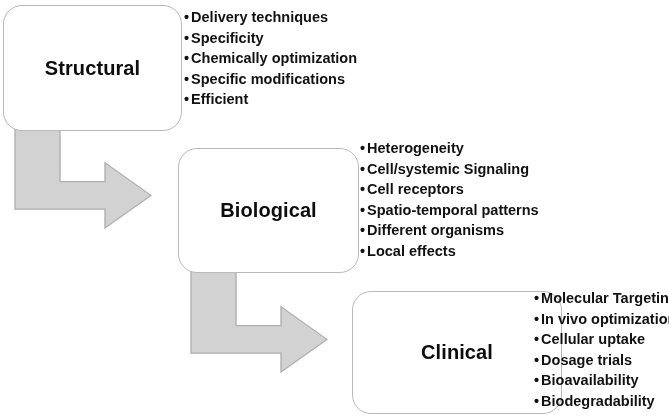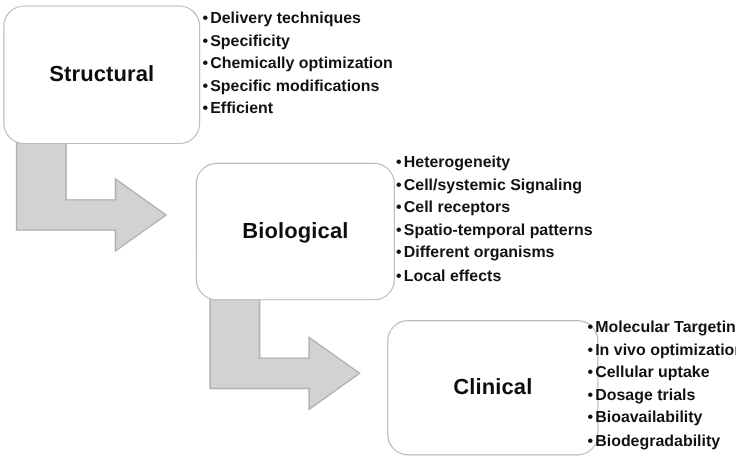--- a/index.html
+++ b/index.html
@@ -31,21 +31,21 @@
   .stage-label {
     font-size: 20px;
     font-weight: bold;
     color: #0d0d0d;
     letter-spacing: 0.1px;
     white-space: nowrap;
   }
 
   #box-structural { left: 3px;   top: 5px;   width: 179px; height: 126px; }
   #box-biological { left: 178px; top: 148px; width: 181px; height: 125px; }
-  #box-clinical   { left: 352px; top: 291px; width: 192px; height: 123px; }
+  #box-clinical   { left: 352px; top: 291px; width: 210px; height: 123px; }
 
   
   .bullet-list {
     position: absolute;
     margin: 0;
     padding: 0;
     list-style: none;
     z-index: 4;
   }
   .bullet-list li {

